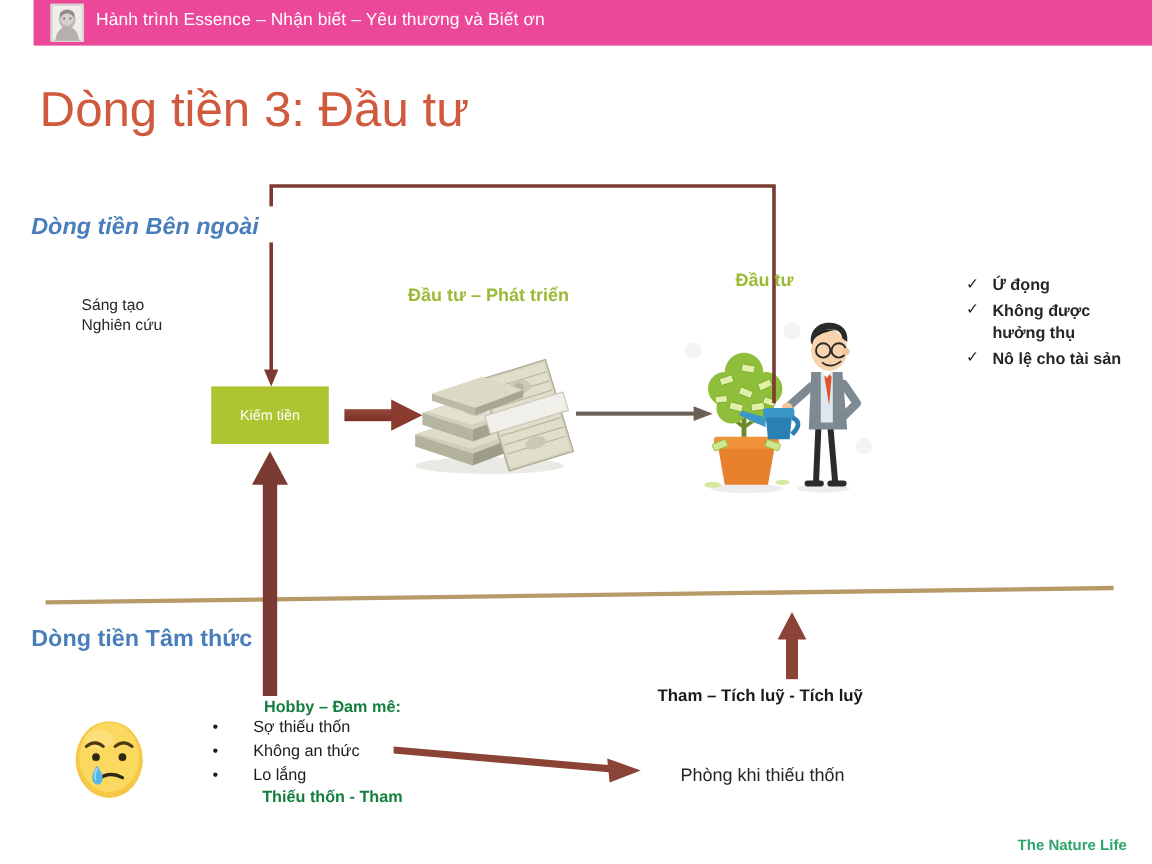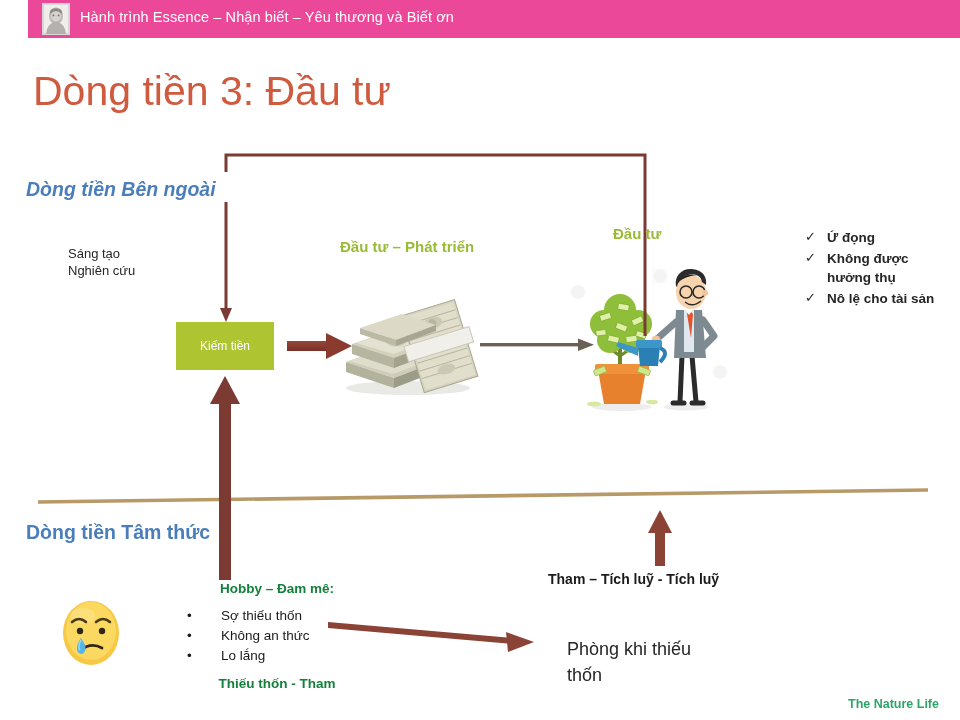--- a/index.html
+++ b/index.html
@@ -146,21 +146,21 @@
   }
   #hobby-block .hobby-title,
   #hobby-block .hobby-footer {
     font-size: 13.5px;
     font-weight: bold;
     color: #15803d;
     white-space: nowrap;
     text-align: center;
   }
   #hobby-block ul {
-    margin: 10px;
+    margin: 0;
     padding: 0;
     list-style: none;
   }
   #hobby-block li {
     font-size: 13.5px;
     color: #1a1a1a;
     white-space: nowrap;
     line-height: 1.47;
     padding-left: 8px;
     position: relative;
@@ -180,21 +180,21 @@
     font-size: 14px;
     font-weight: bold;
     color: #1a1a1a;
     white-space: nowrap;
   }
   #text-reserve {
     position: absolute;
     left: 567px;
     top: 636px;
     width: 160px;
-    font-size: 18px;
+    font-size: 15px;
     color: #262626;
     line-height: 1.45;
   }
 
   
   #footer-brand {
     position: absolute;
     left: 848px;
     top: 697px;
     font-size: 12.5px;

